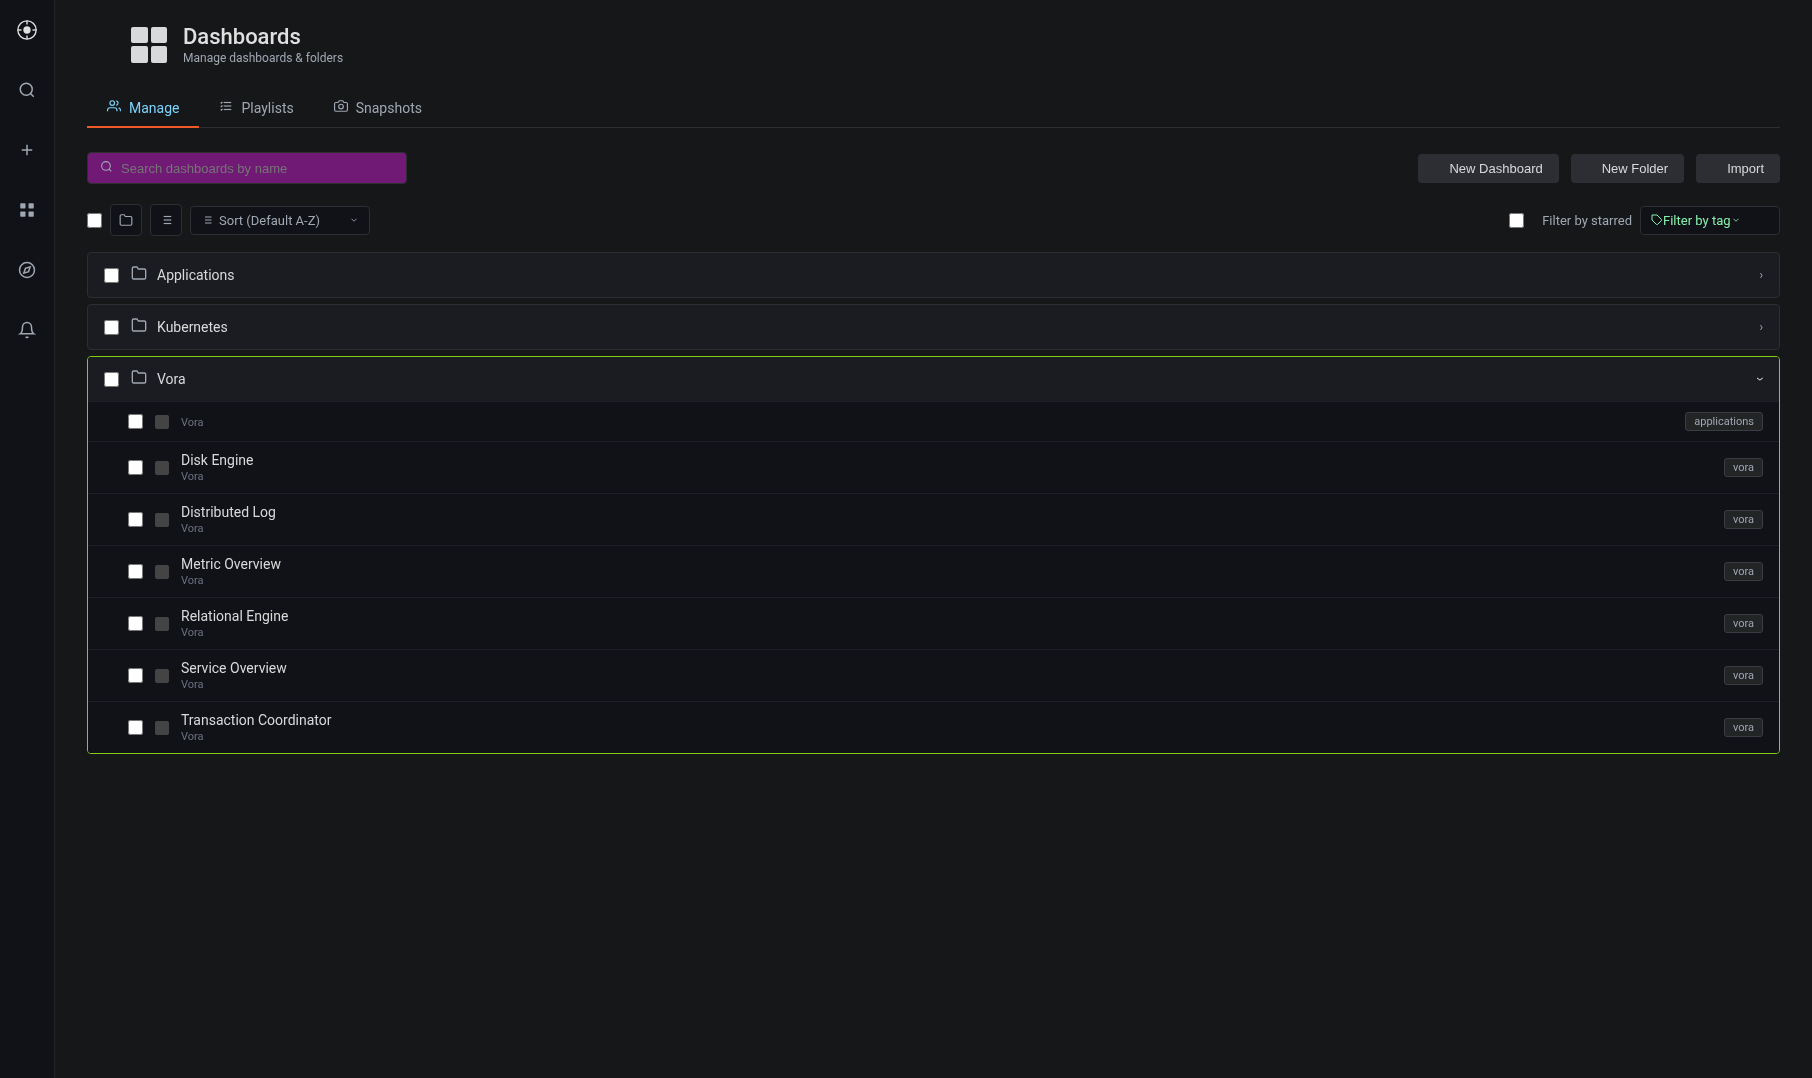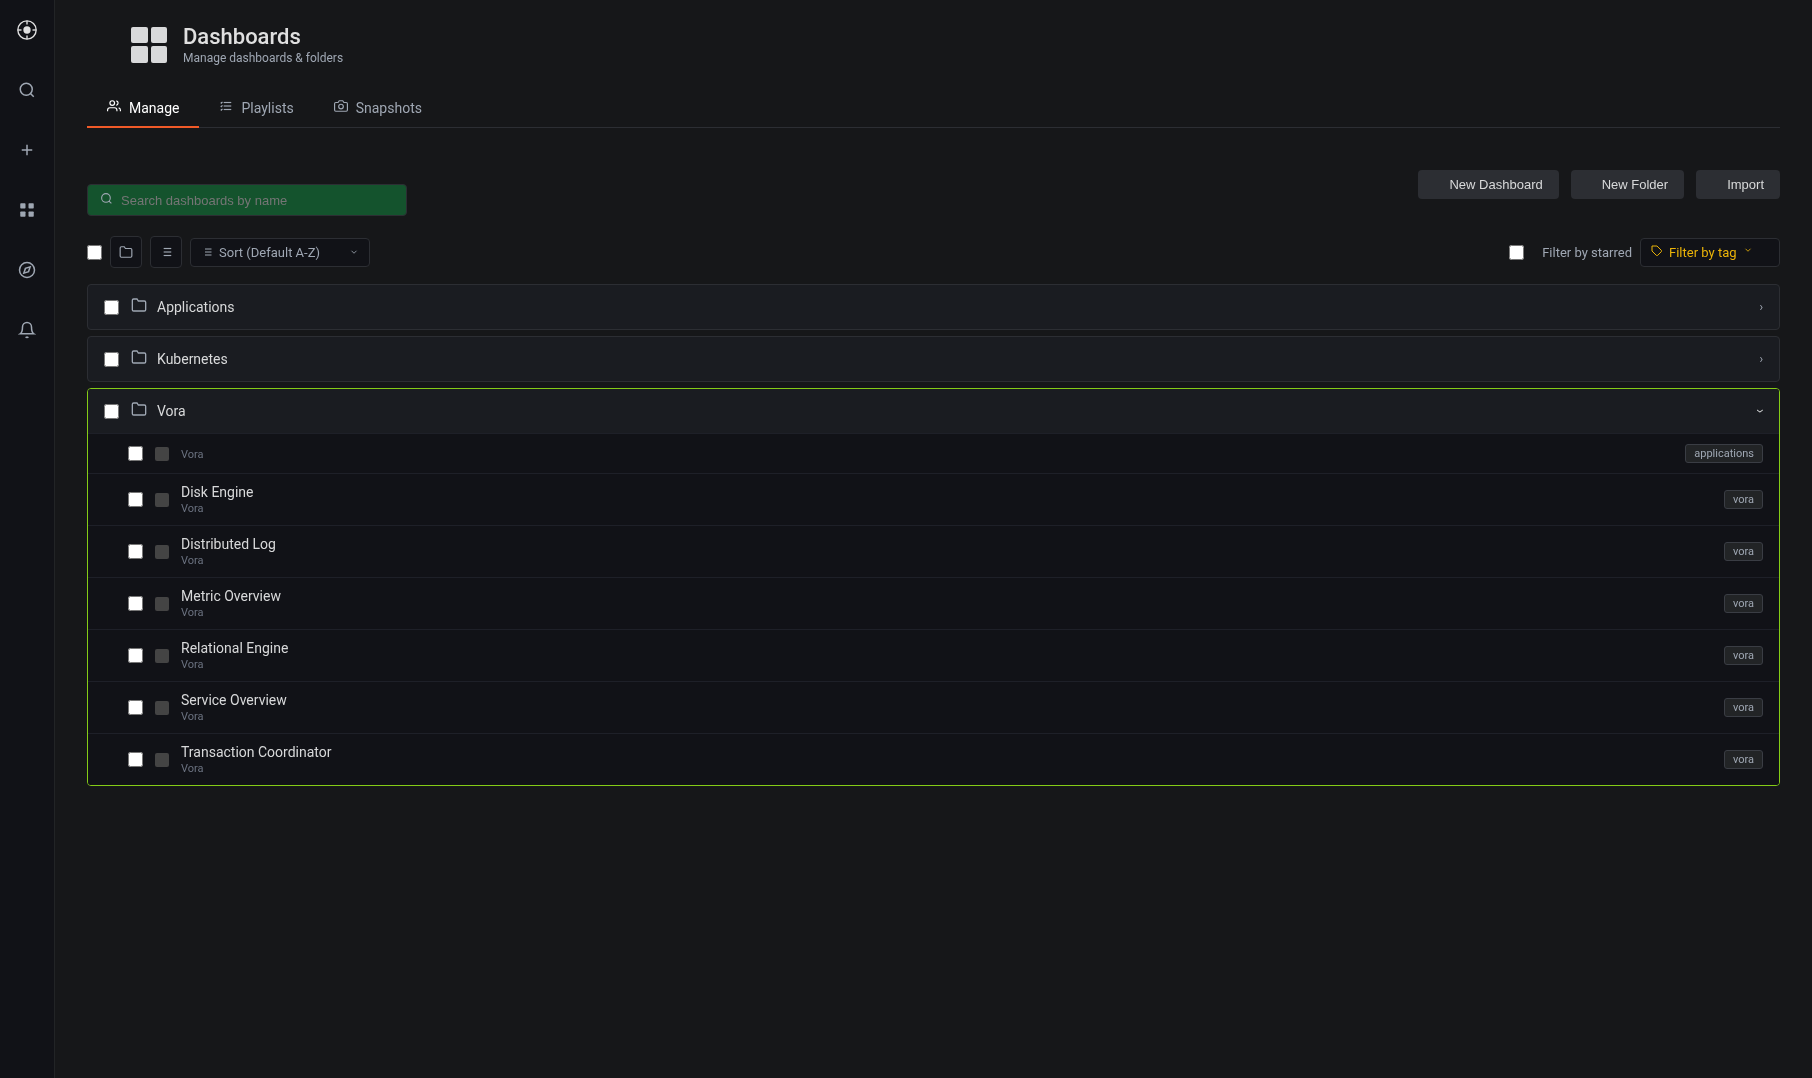--- a/index.html
+++ b/index.html
@@ -88,42 +88,41 @@
       align-items: center;
       gap: 8px;
       padding: 10px 20px;
       cursor: pointer;
       color: #9fa7b3;
       font-size: 14px;
       border-bottom: 2px solid transparent;
       margin-bottom: -1px;
     }
     .tab.active {
-      color: #ffffff;
+      color: #7dd3fc;
       border-bottom-color: #f05a28;
     }
     .tab-icon { font-size: 14px; }
 
     
     .toolbar {
       display: flex;
       align-items: center;
       gap: 12px;
       margin-bottom: 20px;
     }
     .search-box {
       flex: 0 0 320px;
       display: flex;
       align-items: center;
-      background: #14532d;
+      background: #701a75;
       border: 1px solid #2c2e33;
       border-radius: 4px;
       padding: 7px 12px;
       gap: 8px;
-      margin-top: 32px;
     }
     .search-box input {
       background: transparent;
       border: none;
       outline: none;
       color: #9fa7b3;
       font-size: 13px;
       width: 100%;
     }
     .search-box-icon { color: #9fa7b3; font-size: 13px; }
@@ -189,27 +188,27 @@
     .filter-starred {
       display: flex;
       align-items: flex-end;
       gap: 18px;
       font-size: 13px;
       color: #9fa7b3;
       cursor: pointer;
     }
     .filter-tag {
       display: flex;
+      align-items: center;
       background: #111217;
       border: 1px solid #2c2e33;
       border-radius: 4px;
       padding: 6px 10px;
-      gap: 6px;
-      cursor: pointer;
-      color: #eab308;
+      cursor: pointer;
+      color: #86efac;
       font-size: 13px;
       min-width: 140px;
     }
 
     
     .folder-row {
       display: flex;
       align-items: center;
       padding: 12px 16px;
       border: 1px solid #2c2e33;

